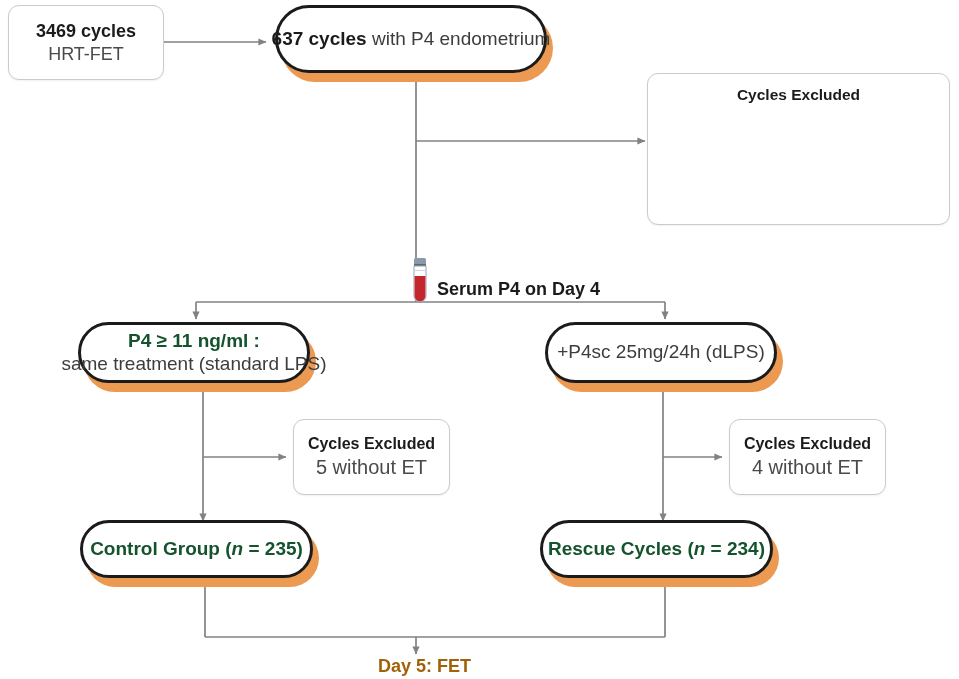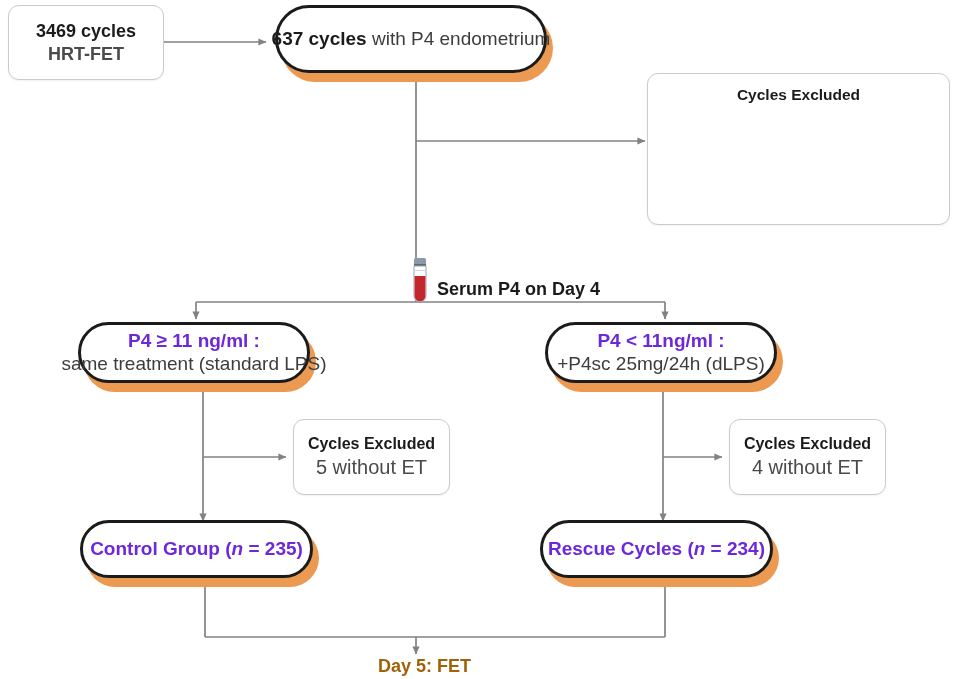--- a/index.html
+++ b/index.html
@@ -65,21 +65,21 @@
     align-items: center;
     justify-content: center;
     text-align: center;
     box-sizing: border-box;
   }
 
   .line-bold {
     font-weight: bold;
     font-size: 19px;
     line-height: 1.18;
-    color: #6d28d9;
+    color: #14532d;
     white-space: nowrap;
   }
   .line-reg {
     font-weight: normal;
     font-size: 19px;
     line-height: 1.18;
     color: #3d3d3d;
     white-space: nowrap;
   }
   .line-mix {
@@ -91,21 +91,21 @@
   .line-mix span.reg { font-weight: normal; color:#3d3d3d; }
 
   
   .sm-bold {
     font-weight: bold;
     font-size: 18px;
     line-height: 1.25;
     color: #1b1b1b;
   }
   .sm-reg {
-    font-weight: bold;
+    font-weight: normal;
     font-size: 18px;
     line-height: 1.25;
     color: #4a4a4a;
   }
 
   
   .excl-title {
     font-weight: bold;
     font-size: 15.5px;
     color: #1b1b1b;
@@ -219,21 +219,20 @@
   <div class="pill-shadow"></div>
   <div class="pill-box">
     <div class="line-bold">P4 ≥ 11 ng/ml :</div>
     <div class="line-reg">same treatment (standard LPS)</div>
   </div>
 </div>
 
 <div class="pill-wrap" style="left:545px; top:322px; width:232px; height:61px;">
   <div class="pill-shadow"></div>
   <div class="pill-box">
-    <div class="line-bold">P4 &lt; 11ng/ml :</div>
     <div class="line-reg">+P4sc 25mg/24h (dLPS)</div>
   </div>
 </div>
 
 <div class="node plain-box" style="left:293px; top:419px; width:157px; height:76px;">
   <div class="mini-bold">Cycles Excluded</div>
   <div class="mini-reg">5 without ET</div>
 </div>
 
 <div class="node plain-box" style="left:729px; top:419px; width:157px; height:76px;">

